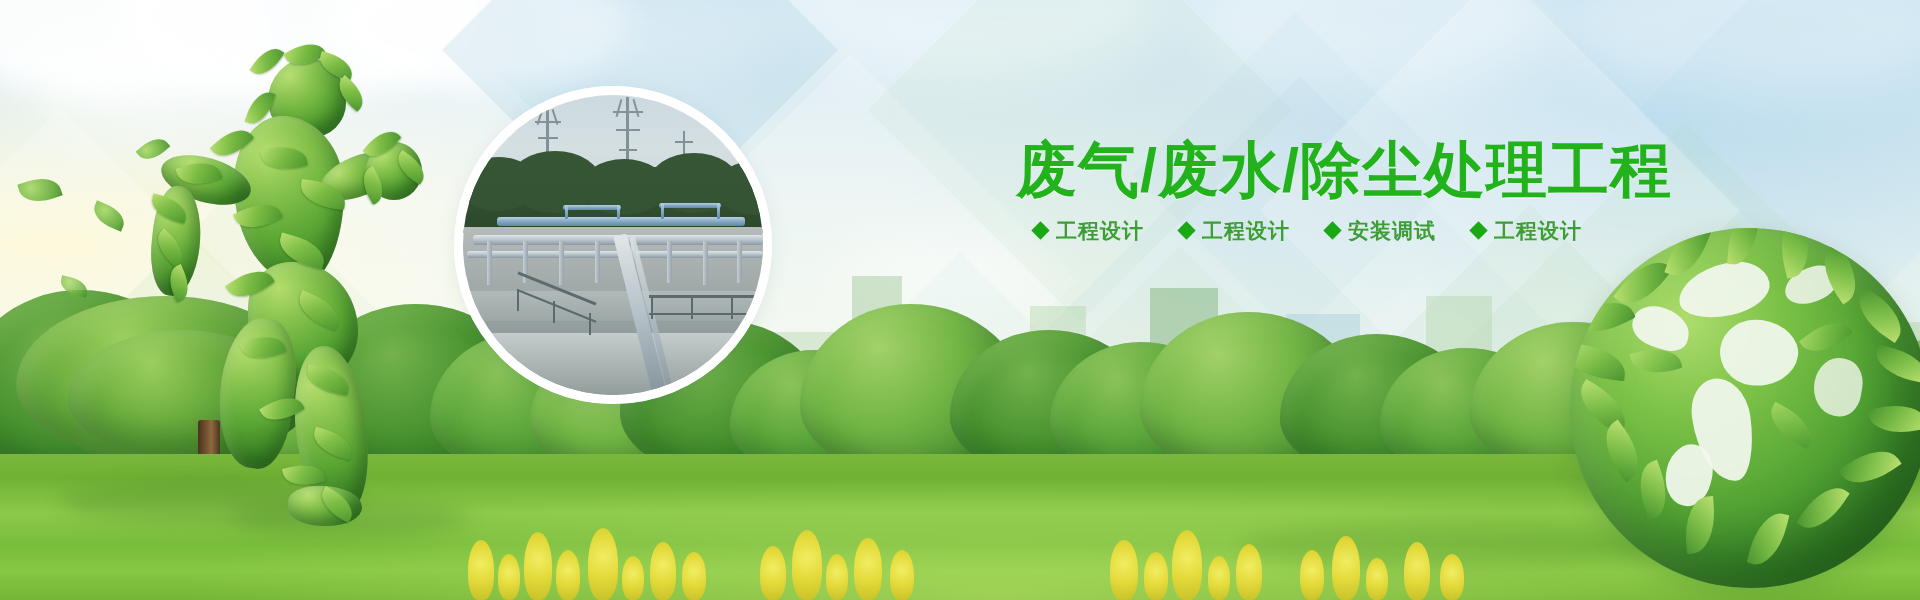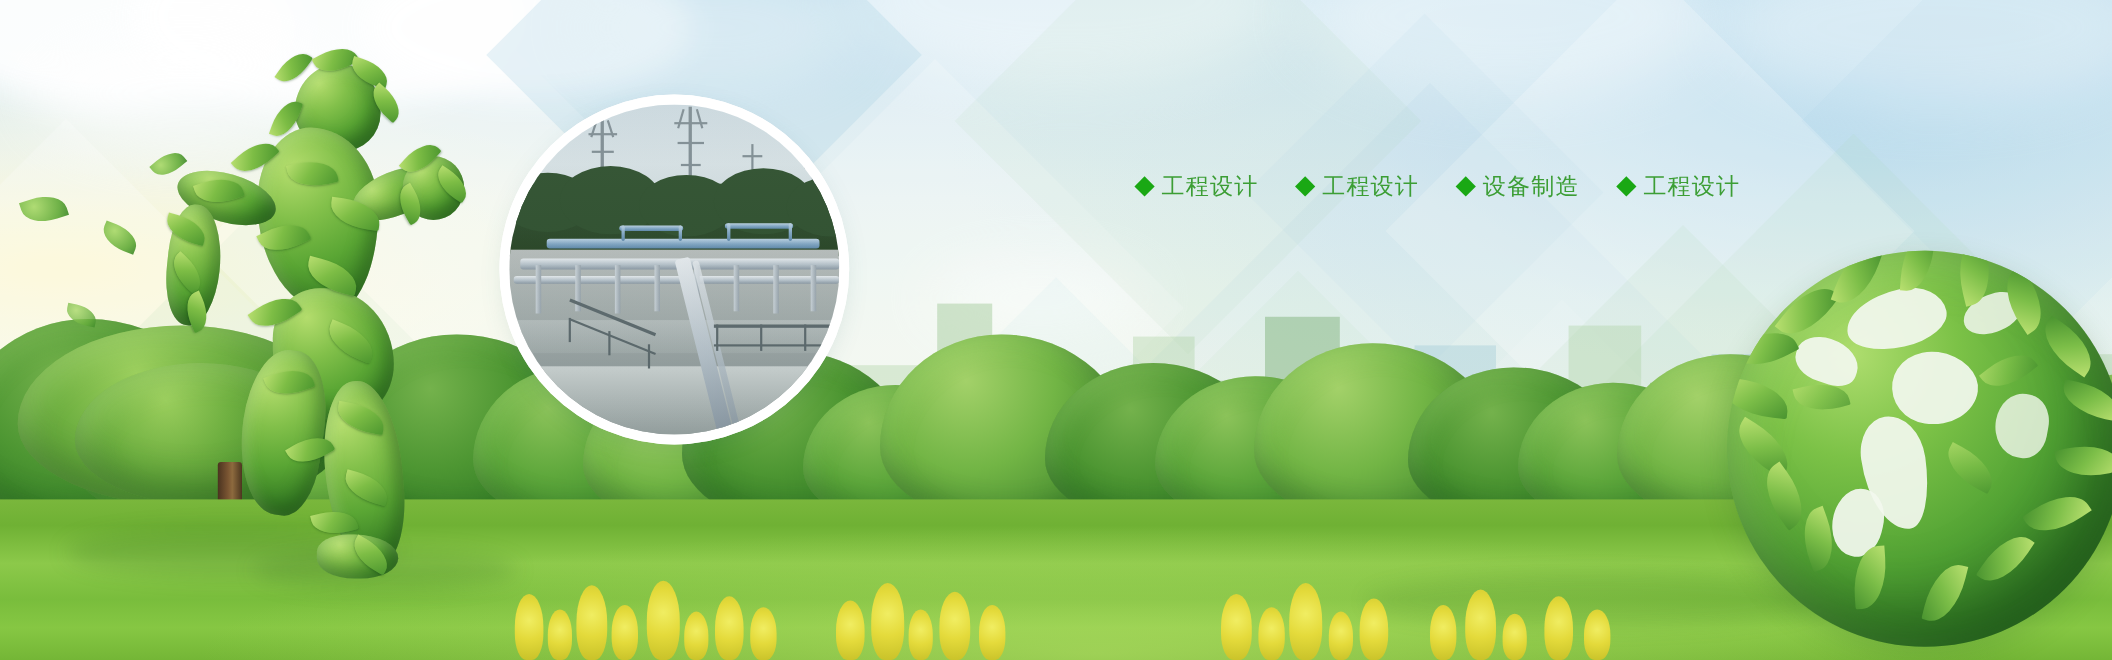--- a/index.html
+++ b/index.html
@@ -203,21 +203,21 @@
     line-height:1;white-space:nowrap;
     font-family:"Liberation Sans","DejaVu Sans",sans-serif;
   }
   .features{
     margin-top:19px;display:flex;align-items:center;gap:36px;padding-left:18px;
   }
   .feat{display:flex;align-items:center;gap:9px;white-space:nowrap;}
   .feat .dmd{
     width:13px;height:13px;background:#1aa814;transform:rotate(45deg);display:block;flex:0 0 auto;
   }
-  .feat .flabel{font-size:21px;color:#3c9e35;letter-spacing:1px;line-height:1;}
+  .feat .flabel{font-size:21px;color:#3c9e35;letter-spacing:1px;line-height:1;font-weight:bold;}
 </style>
 </head>
 <body>
 
 <div id="banner">
 
   <div class="sky"></div>
   <div class="sky-warm"></div>
   <div class="sky-blue"></div>
 
@@ -506,38 +506,39 @@
       <div class="globe-leaf" style="left:226px;top:266px;width:54px;height:28px;transform:rotate(124deg);"></div>
       <div class="globe-leaf" style="left:170px;top:296px;width:56px;height:30px;transform:rotate(104deg);"></div>
       <div class="globe-leaf" style="left:62px;top:120px;width:48px;height:26px;transform:rotate(-14deg);opacity:.7;"></div>
       <div class="globe-leaf" style="left:196px;top:184px;width:50px;height:27px;transform:rotate(28deg);opacity:.7;"></div>
       <div class="globe-leaf" style="left:232px;top:96px;width:48px;height:26px;transform:rotate(-38deg);opacity:.7;"></div>
     </div>
   </div>
 
   <div class="textblock">
 
+    <div class="title-cn">废气/废水/除尘处理工程</div>
 
 
 
     <div class="features">
 
       <div class="feat">
         <span class="dmd"></span>
         <span class="flabel">工程设计</span>
       </div>
 
       <div class="feat">
         <span class="dmd"></span>
         <span class="flabel">工程设计</span>
       </div>
 
       <div class="feat">
         <span class="dmd"></span>
-        <span class="flabel">设备制造</span>
+        <span class="flabel">安装调试</span>
       </div>
 
       <div class="feat">
         <span class="dmd"></span>
         <span class="flabel">工程设计</span>
       </div>
 
     </div>
   </div>
 

